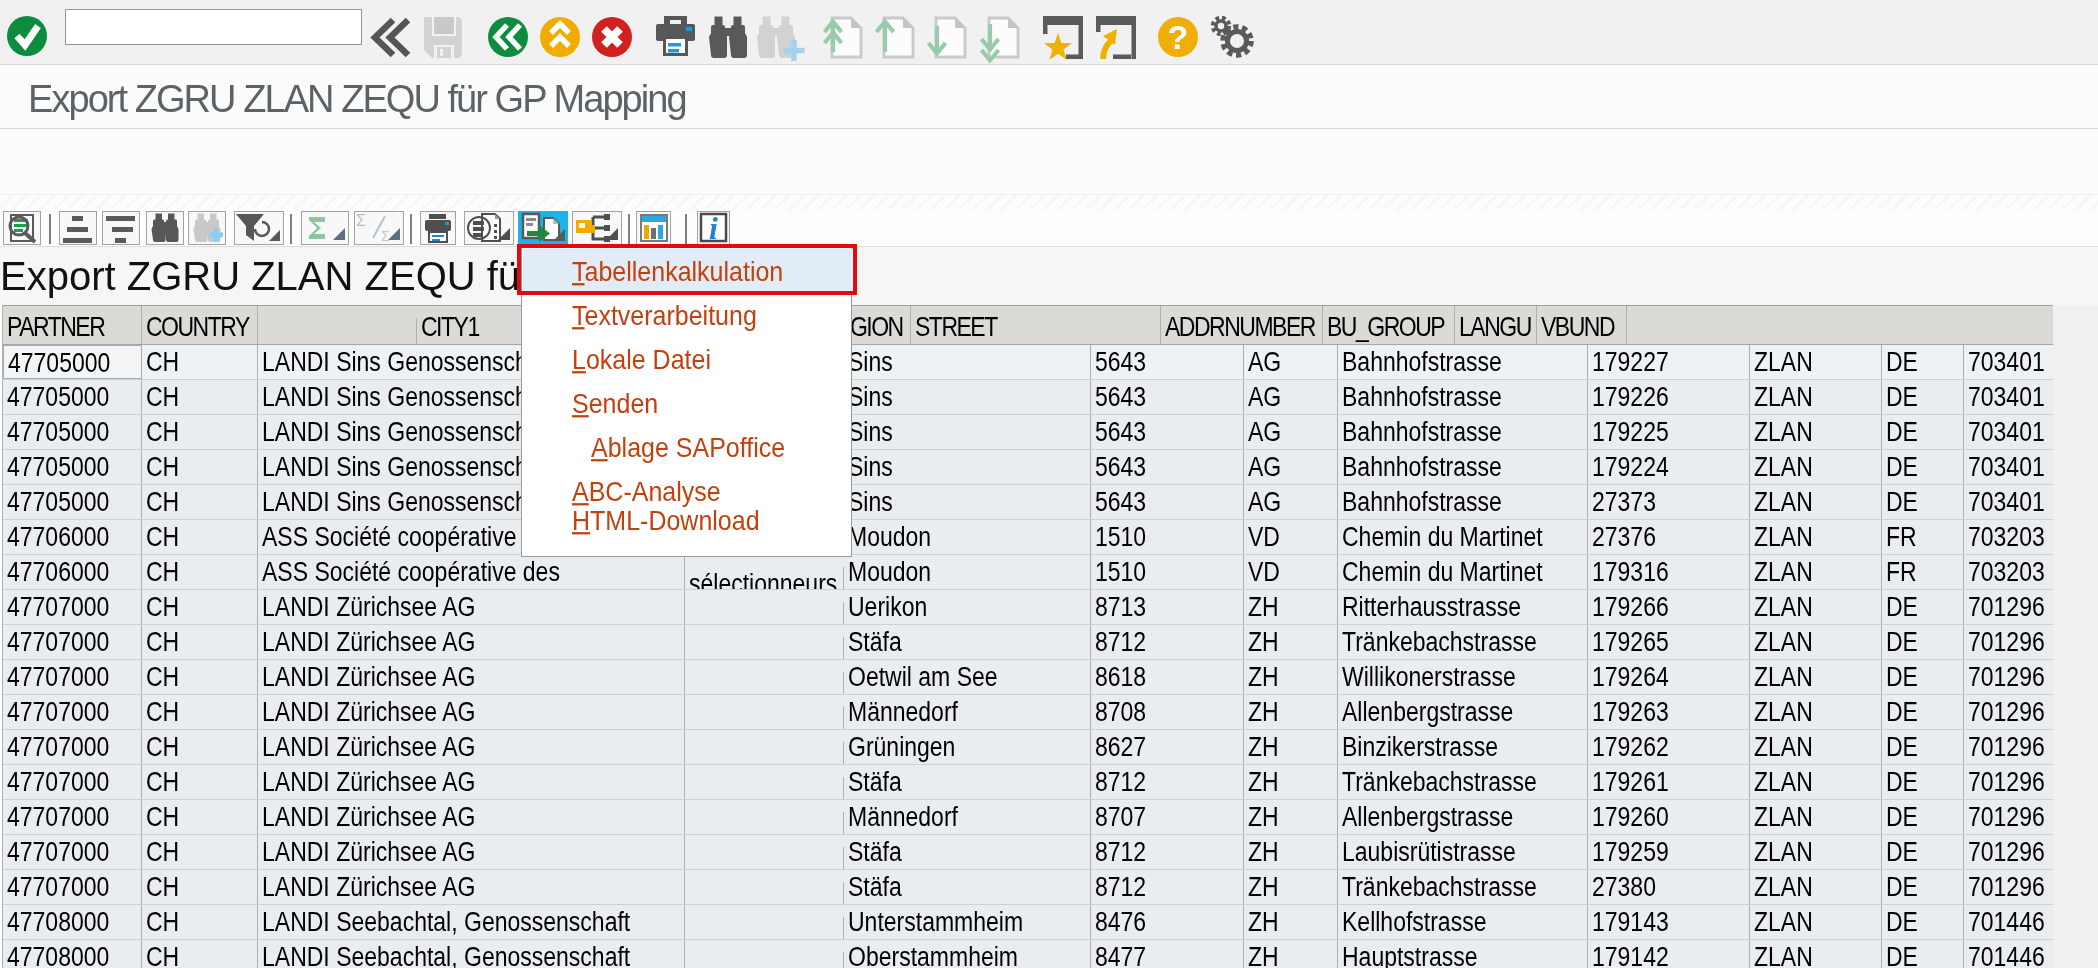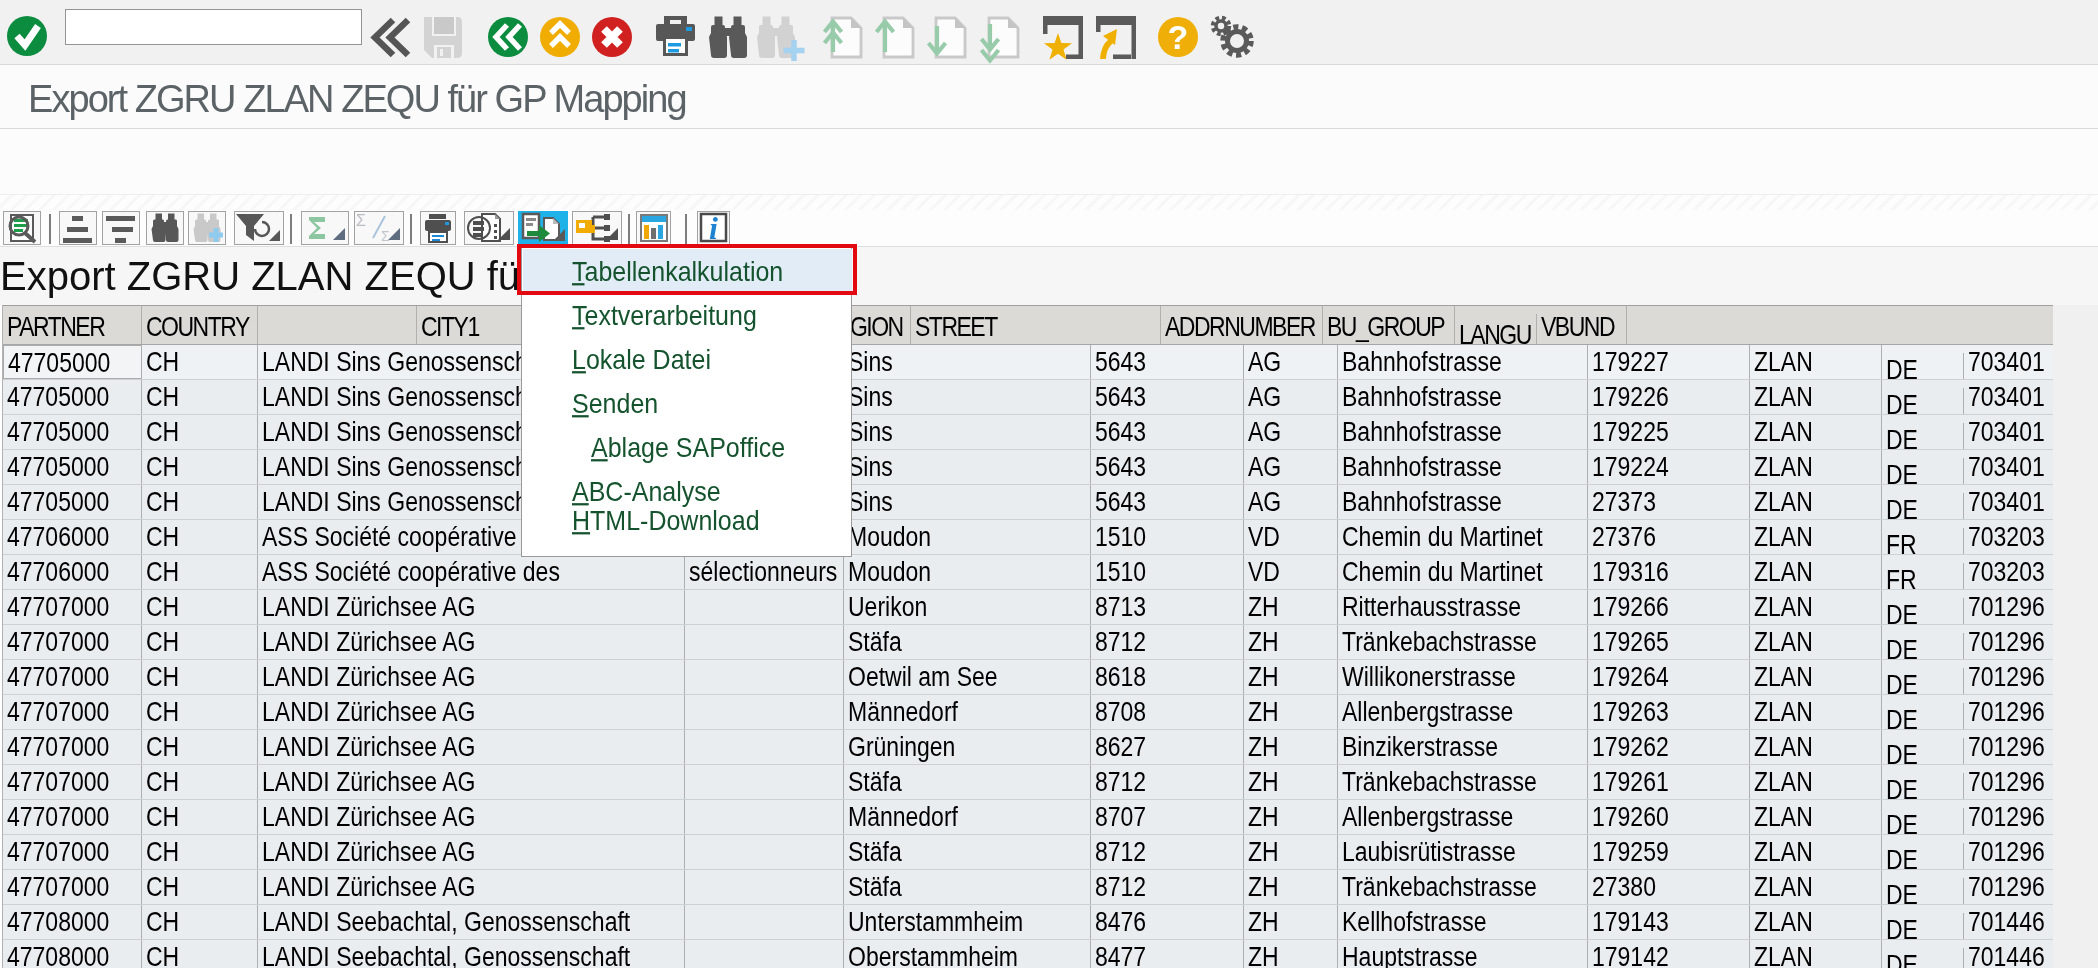--- a/index.html
+++ b/index.html
@@ -22,27 +22,27 @@
 #tbl{position:absolute;left:2px;top:305px;border-top:1px solid #9f9f9f;border-left:1px solid #b2b2b2;}
 .hrow{display:flex;height:39px;background:#dcdad7;border-bottom:1px solid #a6a6a6;box-sizing:border-box;}
 .hrow .c{font-size:23px;letter-spacing:-1.5px;line-height:43px;color:#000;}
 .drow{display:flex;height:35px;background:#e9edf0;border-bottom:1px solid #ccd1d5;box-sizing:border-box;}
 .drow .c{font-size:23px;line-height:34px;color:#000;}
 .c{box-sizing:border-box;border-right:1px solid #adafb2;padding-left:4px;overflow:hidden;white-space:nowrap;flex:none;}
 .c i{font-style:normal;display:inline-block;transform:scaleY(1.17);transform-origin:50% 58%;}
 .cf{border:1px solid #aaacae;background:#f2f4f6;}
 .hrow .c{border-right:1px solid #b2b0ad;}
 .r1{background:#eff2f5;}
-.c0{width:139px;}.c1{width:116px;}.c2{width:427px;}.c3{width:159px;}.c4{width:247px;}
+.c0{width:139px;}.c1{width:116px;}.c2{width:427px;}.c3{width:159px;margin-top:12px;}.c4{width:247px;}
 .c5{width:153px;}.c6{width:94px;}.c7{width:250px;}.c8{width:162px;}.c9{width:132px;}
-.c10{width:82px;margin-top:8px;}.c11{width:90px;}
+.c10{width:82px;}.c11{width:90px;}
 #rightfill{position:absolute;left:2053px;top:305px;width:45px;height:663px;background:#f0f0f0;}
 
 #menu{position:absolute;left:521px;top:247px;width:331px;height:310px;background:#ffffff;border:1px solid #9a9a9a;box-sizing:border-box;}
-.mi{position:absolute;left:1px;width:329px;height:44px;font-size:25px;line-height:44px;color:#14532d;padding-left:49px;box-sizing:border-box;}
+.mi{position:absolute;left:1px;width:329px;height:44px;font-size:25px;line-height:44px;color:#c2410c;padding-left:49px;box-sizing:border-box;}
 .mi u{text-decoration:underline;text-underline-offset:2px;}
 .mi i{font-style:normal;display:inline-block;transform:scaleY(1.13);transform-origin:50% 55%;}
 #mi0{background:#e1ecf7;}
 #redbox{position:absolute;left:517px;top:244px;width:340px;height:51px;border:4px solid #e20a10;box-sizing:border-box;}
 </style>
 </head>
 <body>
 <div id="topbar">
 <svg class="abs" style="left:0;top:0;" width="1280" height="69" viewBox="0 0 1280 69">
 

